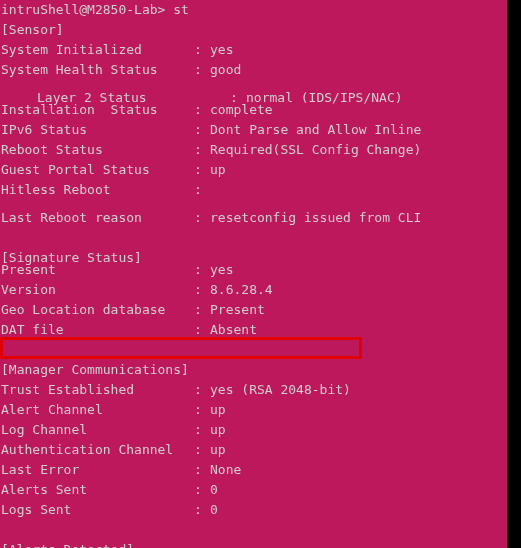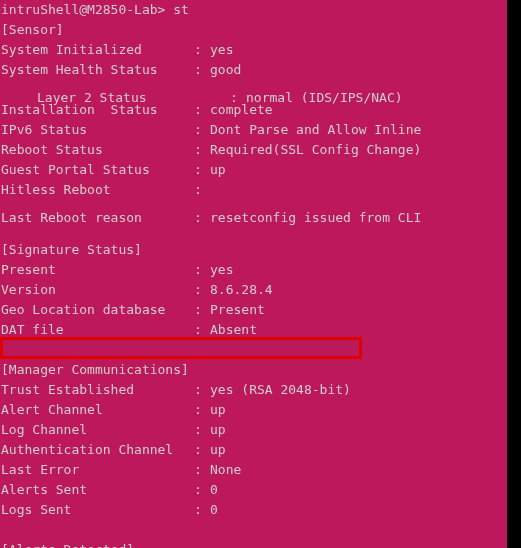--- a/index.html
+++ b/index.html
@@ -72,21 +72,21 @@
       <div class="line" style="top: 20px;"><span class="section-head">[Sensor]</span></div>
       <div class="line" style="top: 40px; padding-left: 24px;"><span class="col-label">System Initialized</span><span class="col-colon">:</span><span class="col-value">yes</span></div>
       <div class="line" style="top: 60px;"><span class="col-label">System Health Status</span><span class="col-colon">:</span><span class="col-value">good</span></div>
       <div class="line" style="top: 88px; margin-left: 36px;"><span class="col-label">Layer 2 Status</span><span class="col-colon">:</span><span class="col-value">normal (IDS/IPS/NAC)</span></div>
       <div class="line" style="top: 100px;"><span class="col-label">Installation  Status</span><span class="col-colon">:</span><span class="col-value">complete</span></div>
       <div class="line" style="top: 120px;"><span class="col-label">IPv6 Status</span><span class="col-colon">:</span><span class="col-value">Dont Parse and Allow Inline</span></div>
       <div class="line" style="top: 140px;"><span class="col-label">Reboot Status</span><span class="col-colon">:</span><span class="col-value">Required(SSL Config Change)</span></div>
       <div class="line" style="top: 160px; padding-left: 30px;"><span class="col-label">Guest Portal Status</span><span class="col-colon">:</span><span class="col-value">up</span></div>
       <div class="line" style="top: 180px;"><span class="col-label">Hitless Reboot</span><span class="col-colon">:</span></div>
       <div class="line" style="top: 208px;"><span class="col-label">Last Reboot reason</span><span class="col-colon">:</span><span class="col-value">resetconfig issued from CLI</span></div>
-      <div class="line" style="top: 240px;"><span class="section-head">[Signature Status]</span></div>
+      <div class="line" style="top: 248px;"><span class="section-head">[Signature Status]</span></div>
       <div class="line" style="top: 260px;"><span class="col-label">Present</span><span class="col-colon">:</span><span class="col-value">yes</span></div>
       <div class="line" style="top: 280px; padding-left: 24px;"><span class="col-label">Version</span><span class="col-colon">:</span><span class="col-value">8.6.28.4</span></div>
       <div class="line" style="top: 300px;"><span class="col-label">Geo Location database</span><span class="col-colon">:</span><span class="col-value">Present</span></div>
       <div class="line" style="top: 320px;"><span class="col-label">DAT file</span><span class="col-colon">:</span><span class="col-value">Absent</span></div>
       <div class="line" style="top: 360px;"><span class="section-head">[Manager Communications]</span></div>
       <div class="line" style="top: 380px;"><span class="col-label">Trust Established</span><span class="col-colon">:</span><span class="col-value">yes (RSA 2048-bit)</span></div>
       <div class="line" style="top: 400px;"><span class="col-label">Alert Channel</span><span class="col-colon">:</span><span class="col-value">up</span></div>
       <div class="line" style="top: 420px;"><span class="col-label">Log Channel</span><span class="col-colon">:</span><span class="col-value">up</span></div>
       <div class="line" style="top: 440px;"><span class="col-label">Authentication Channel</span><span class="col-colon">:</span><span class="col-value">up</span></div>
       <div class="line" style="top: 460px;"><span class="col-label">Last Error</span><span class="col-colon">:</span><span class="col-value">None</span></div>

